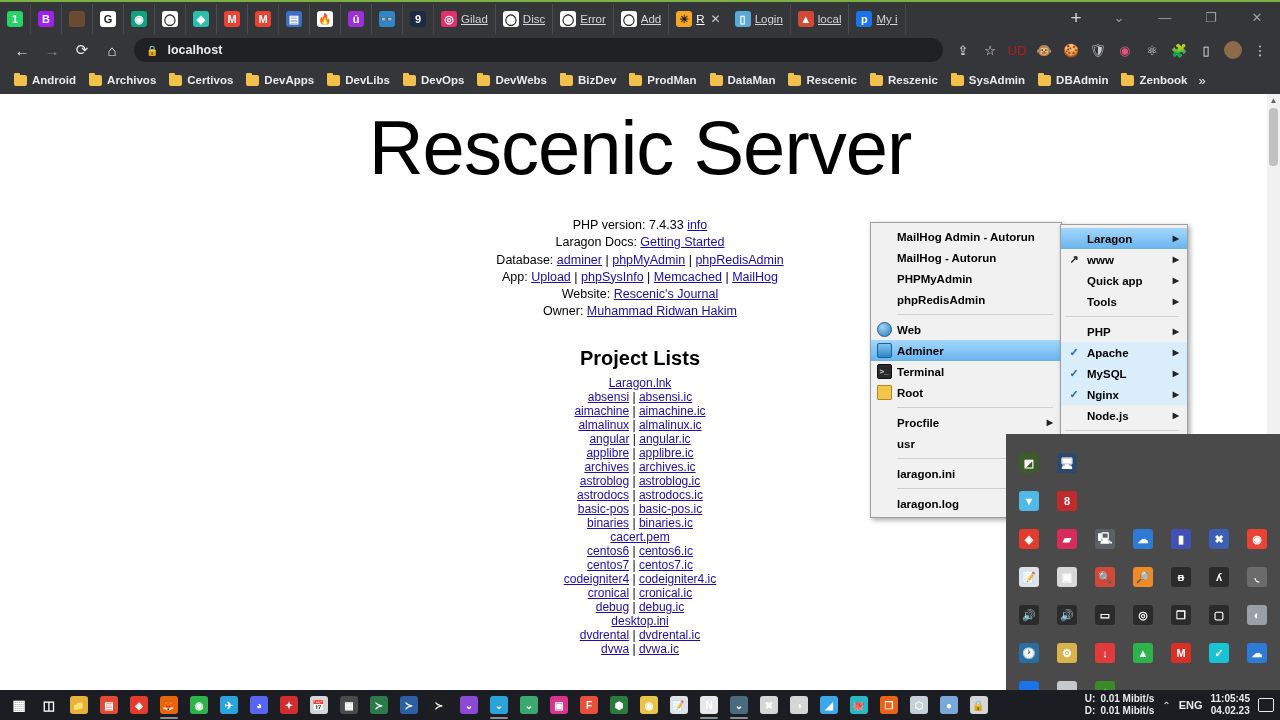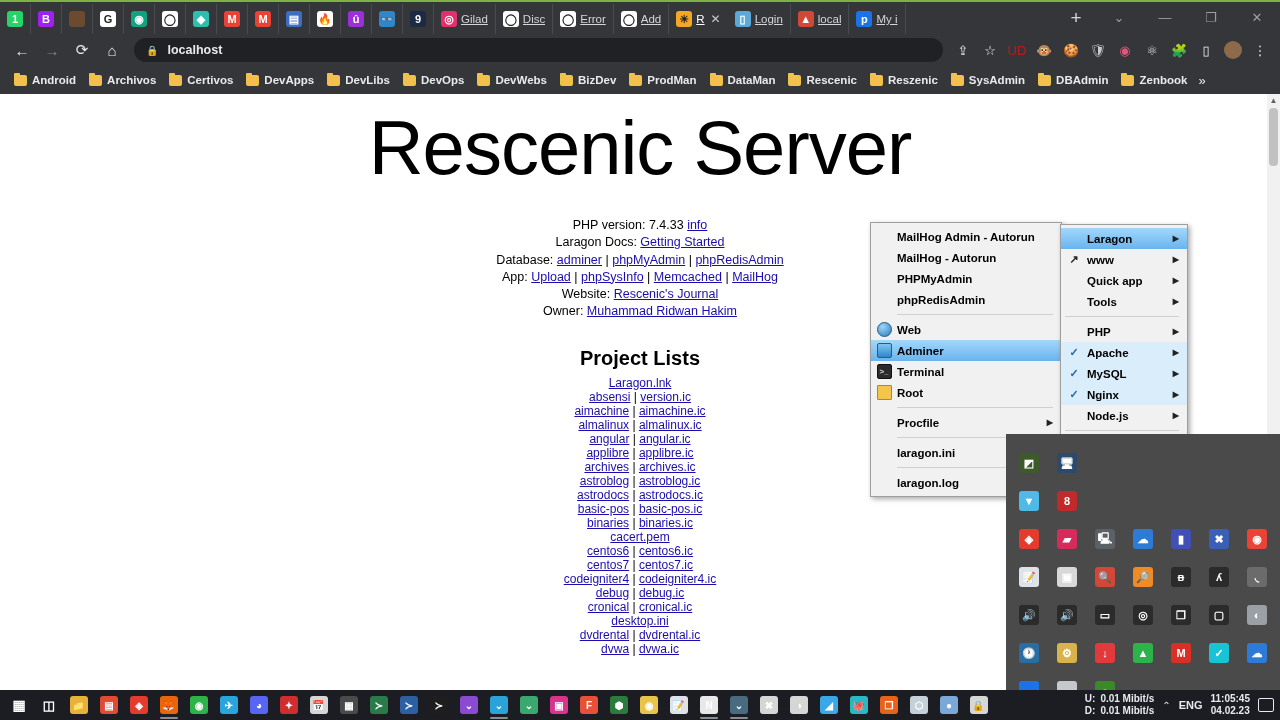--- a/index.html
+++ b/index.html
@@ -315,36 +315,36 @@
       </div>
       <div>
         <span>Owner:</span>
         <a href="#">Muhammad Ridwan Hakim</a>
       </div>
     </div>
 
     <div class="seclabel">Project Lists</div>
     <div class="projlist" id="projlist">
         <div class="projrow"><a href="#">Laragon.lnk</a></div>
-        <div class="projrow"><a href="#">absensi</a><span class="sep"> | </span><a href="#">version.ic</a></div>
+        <div class="projrow"><a href="#">absensi</a><span class="sep"> | </span><a href="#">absensi.ic</a></div>
         <div class="projrow"><a href="#">aimachine</a><span class="sep"> | </span><a href="#">aimachine.ic</a></div>
         <div class="projrow"><a href="#">almalinux</a><span class="sep"> | </span><a href="#">almalinux.ic</a></div>
         <div class="projrow"><a href="#">angular</a><span class="sep"> | </span><a href="#">angular.ic</a></div>
         <div class="projrow"><a href="#">applibre</a><span class="sep"> | </span><a href="#">applibre.ic</a></div>
         <div class="projrow"><a href="#">archives</a><span class="sep"> | </span><a href="#">archives.ic</a></div>
         <div class="projrow"><a href="#">astroblog</a><span class="sep"> | </span><a href="#">astroblog.ic</a></div>
         <div class="projrow"><a href="#">astrodocs</a><span class="sep"> | </span><a href="#">astrodocs.ic</a></div>
         <div class="projrow"><a href="#">basic-pos</a><span class="sep"> | </span><a href="#">basic-pos.ic</a></div>
         <div class="projrow"><a href="#">binaries</a><span class="sep"> | </span><a href="#">binaries.ic</a></div>
         <div class="projrow"><a href="#">cacert.pem</a></div>
         <div class="projrow"><a href="#">centos6</a><span class="sep"> | </span><a href="#">centos6.ic</a></div>
         <div class="projrow"><a href="#">centos7</a><span class="sep"> | </span><a href="#">centos7.ic</a></div>
         <div class="projrow"><a href="#">codeigniter4</a><span class="sep"> | </span><a href="#">codeigniter4.ic</a></div>
+        <div class="projrow"><a href="#">cronical</a><span class="sep"> | </span><a href="#">cronical.ic</a></div>
         <div class="projrow"><a href="#">debug</a><span class="sep"> | </span><a href="#">debug.ic</a></div>
-        <div class="projrow"><a href="#">cronical</a><span class="sep"> | </span><a href="#">cronical.ic</a></div>
         <div class="projrow"><a href="#">desktop.ini</a></div>
         <div class="projrow"><a href="#">dvdrental</a><span class="sep"> | </span><a href="#">dvdrental.ic</a></div>
         <div class="projrow"><a href="#">dvwa</a><span class="sep"> | </span><a href="#">dvwa.ic</a></div>
       </div>
   </div>
 
   <div class="scrollbar">
     <div class="up">▲</div>
     <div class="thumb"></div>
     <div class="down">▼</div>
@@ -391,20 +391,25 @@
           <span class="glyph g-folder"></span>
         </span>
         <span class="milabel">Root</span>
       </div>
       <div class="misep"></div>
       <div class="mi">
         <span class="miicon"></span>
         <span class="milabel">Procfile</span>
         <span class="arrow">▶</span>
       </div>
+      <div class="mi">
+        <span class="miicon"></span>
+        <span class="milabel">usr</span>
+        <span class="arrow">▶</span>
+      </div>
       <div class="misep"></div>
       <div class="mi">
         <span class="miicon"></span>
         <span class="milabel">laragon.ini</span>
       </div>
       <div class="misep"></div>
       <div class="mi">
         <span class="miicon"></span>
         <span class="milabel">laragon.log</span>
       </div>

